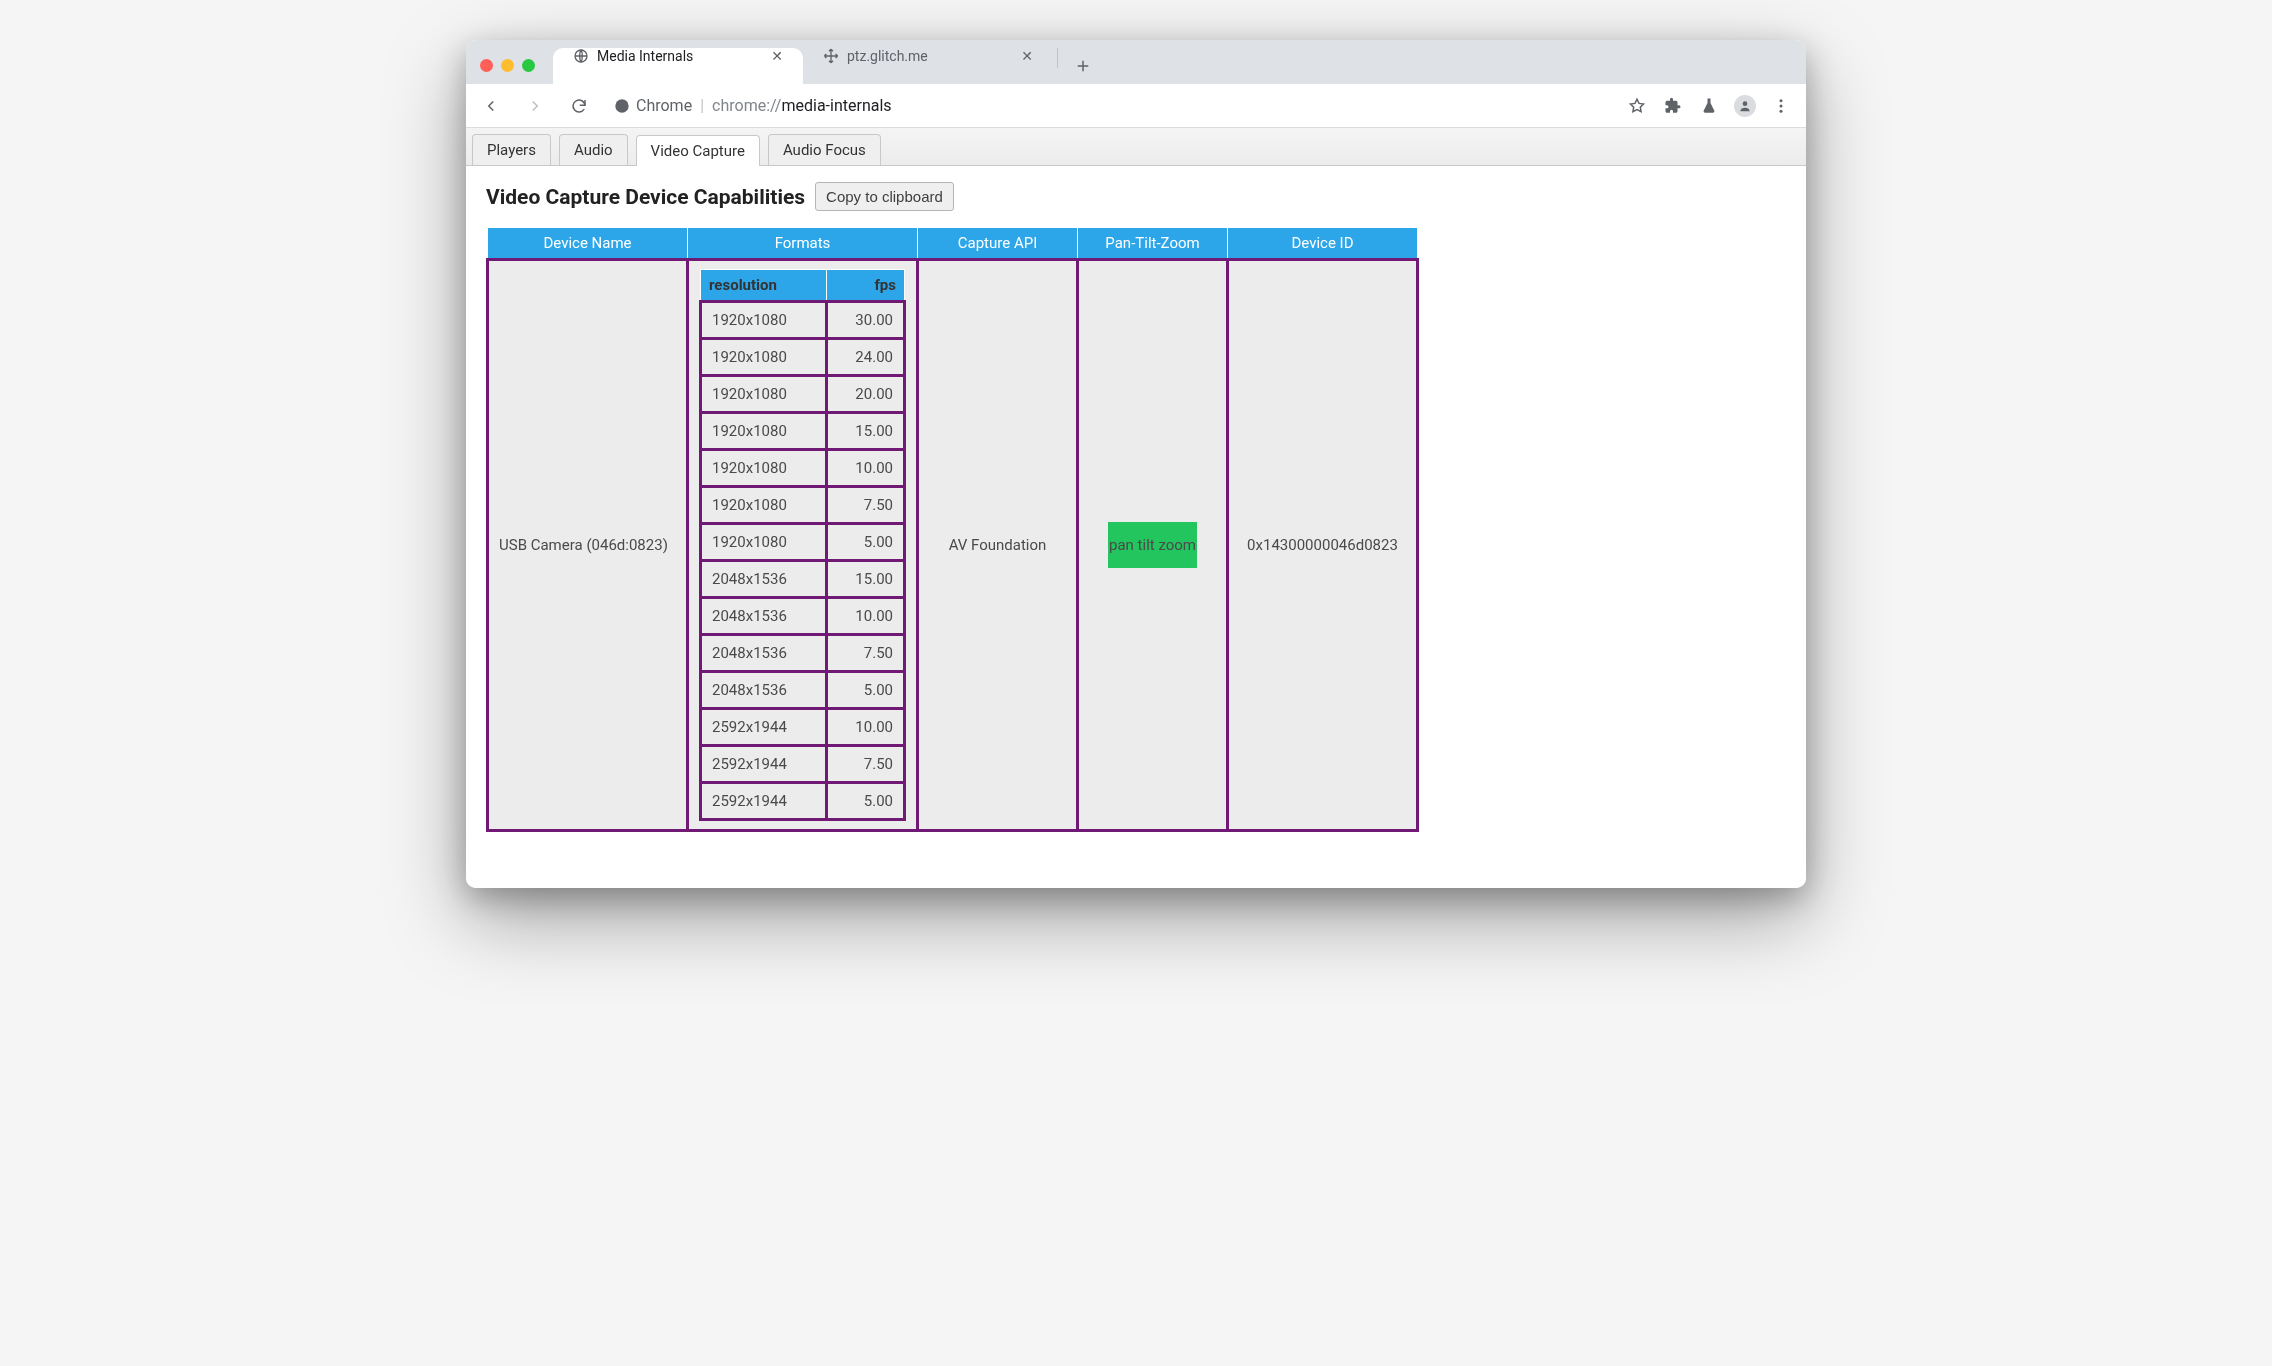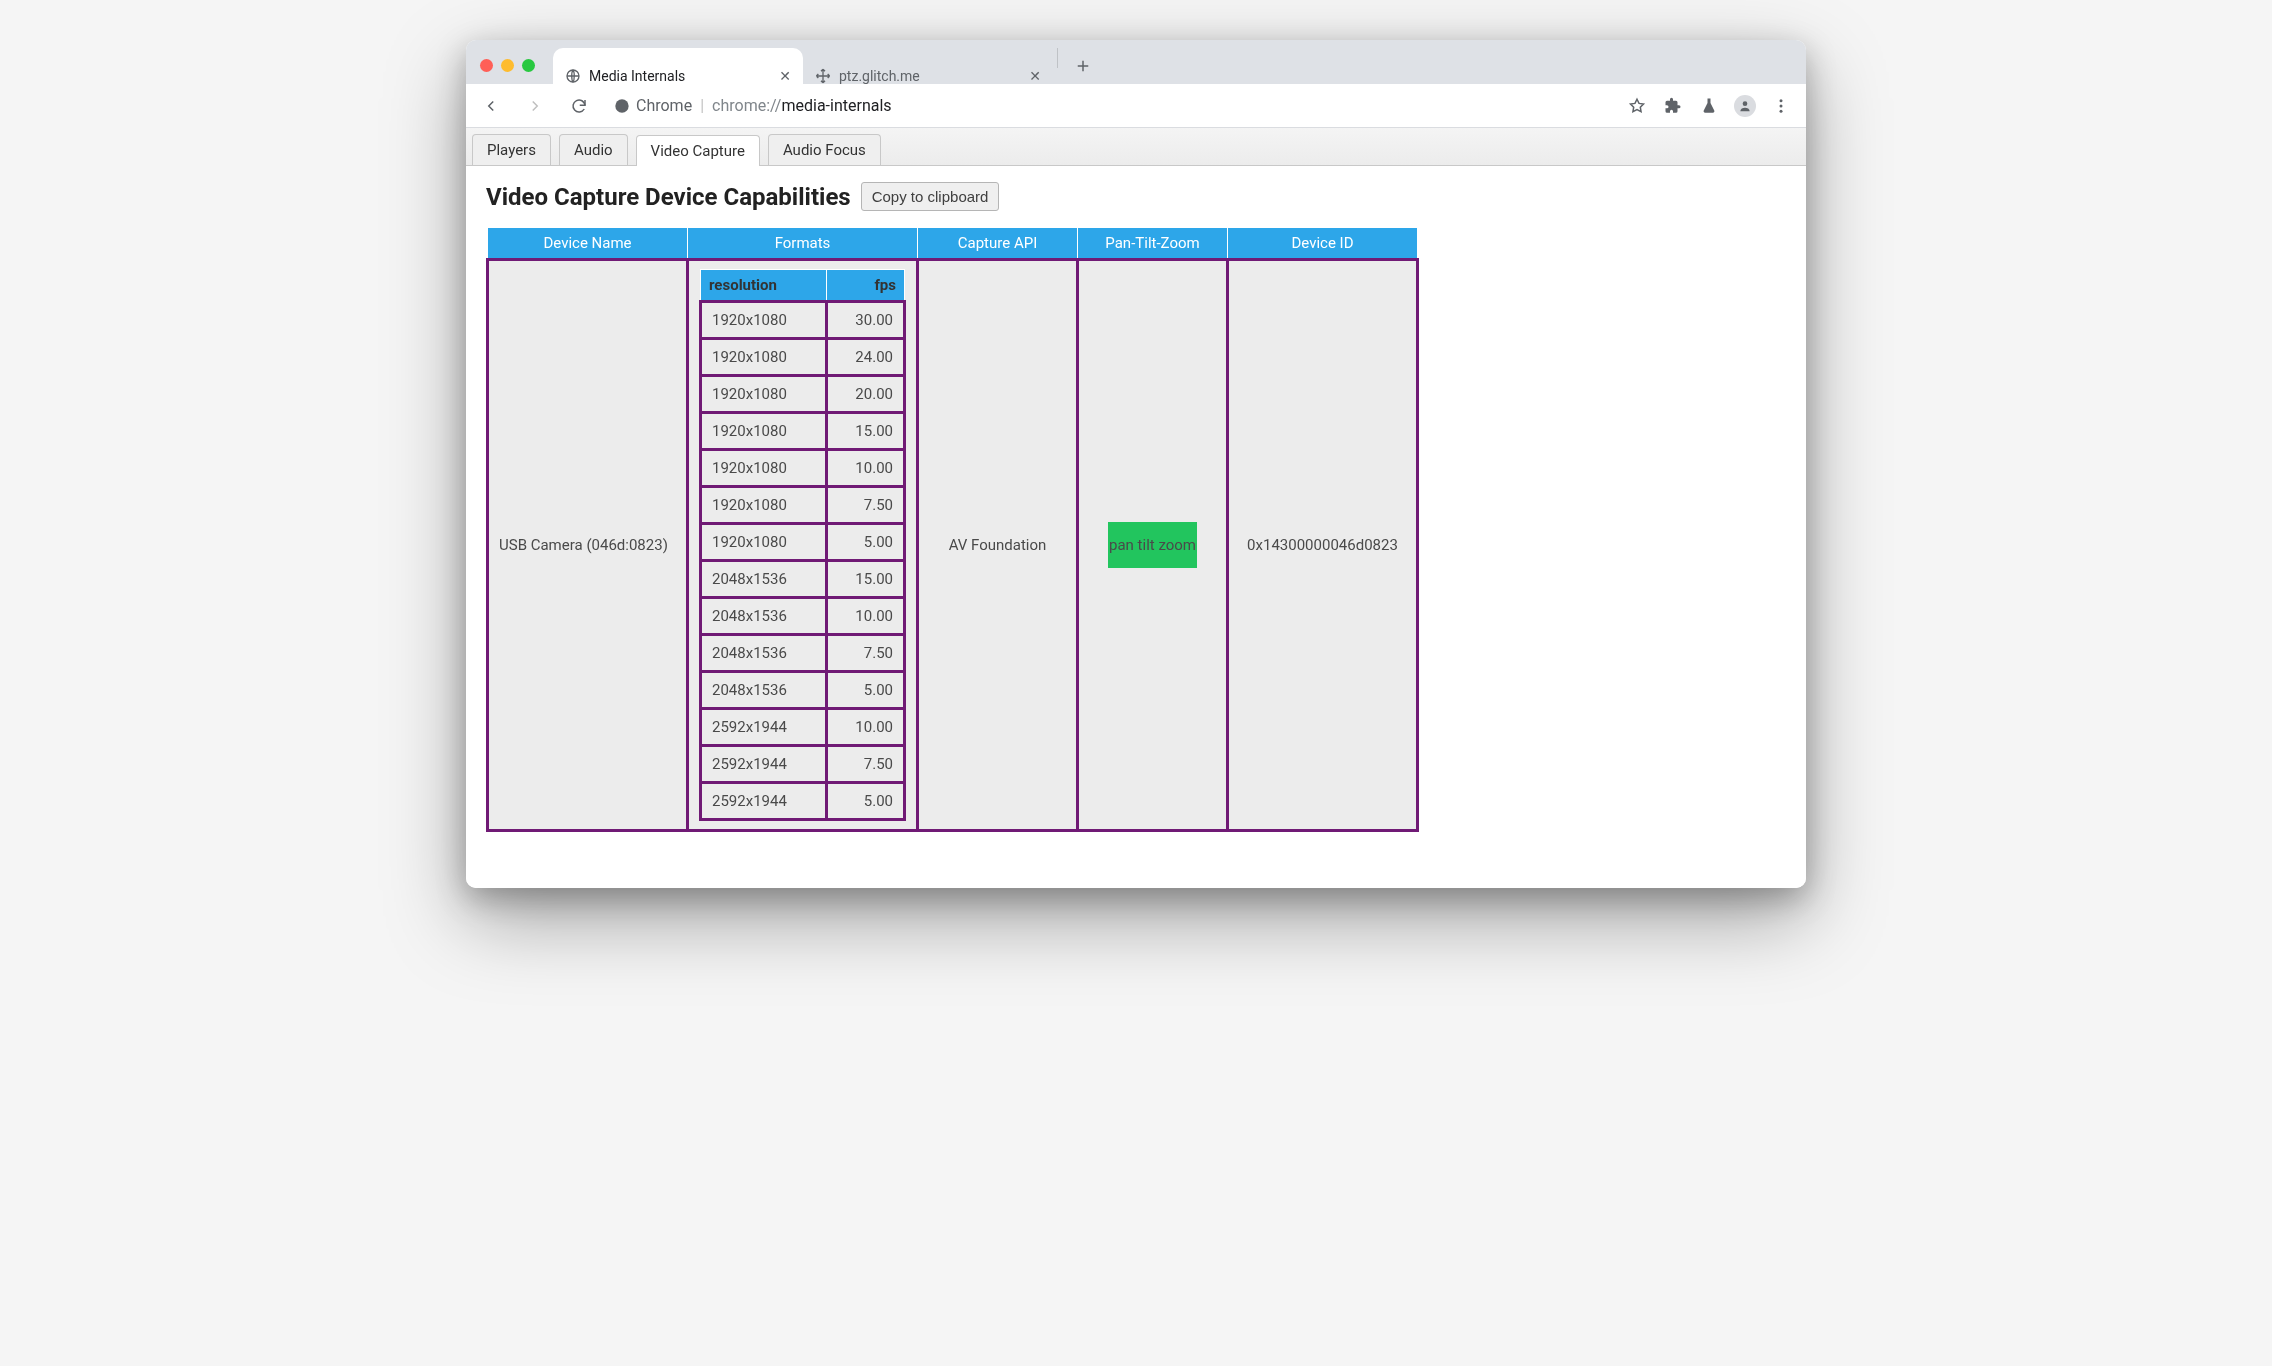--- a/index.html
+++ b/index.html
@@ -37,23 +37,23 @@
     margin-right: 18px;
     margin-bottom: 12px;
   }
   .dot { width: 13px; height: 13px; border-radius: 50%; }
   .dot.red { background: #ff5f57; }
   .dot.yellow { background: #febc2e; }
   .dot.green { background: #28c840; }
 
   .browser-tab {
     display: flex;
-    align-items: flex-end;
+    align-items: flex-start;
     height: 36px;
-    padding: 0 12px;
+    padding: 0 20px;
     border-radius: 10px 10px 0 0;
     font-size: 14px;
     color: #5f6368;
     min-width: 250px;
     max-width: 290px;
     gap: 8px;
     position: relative;
   }
   .browser-tab.active { background: #fff; color: #202124; }
   .browser-tab .tab-title { flex: 1; white-space: nowrap; overflow: hidden; text-overflow: ellipsis; }
@@ -147,21 +147,21 @@
 
   .content {
     padding: 16px 20px;
   }
   .heading-row {
     display: flex;
     align-items: center;
     gap: 10px;
     margin-bottom: 16px;
   }
-  .heading { font-size: 24px; font-weight: 700; color: #222; }
+  .heading { font-size: 21px; font-weight: 700; color: #222; }
   .copy-btn {
     padding: 5px 10px;
     font-size: 15px;
     background: #efefef;
     border: 1px solid #b5b5b5;
     border-radius: 3px;
     cursor: pointer;
     color: #404040;
   }
 

